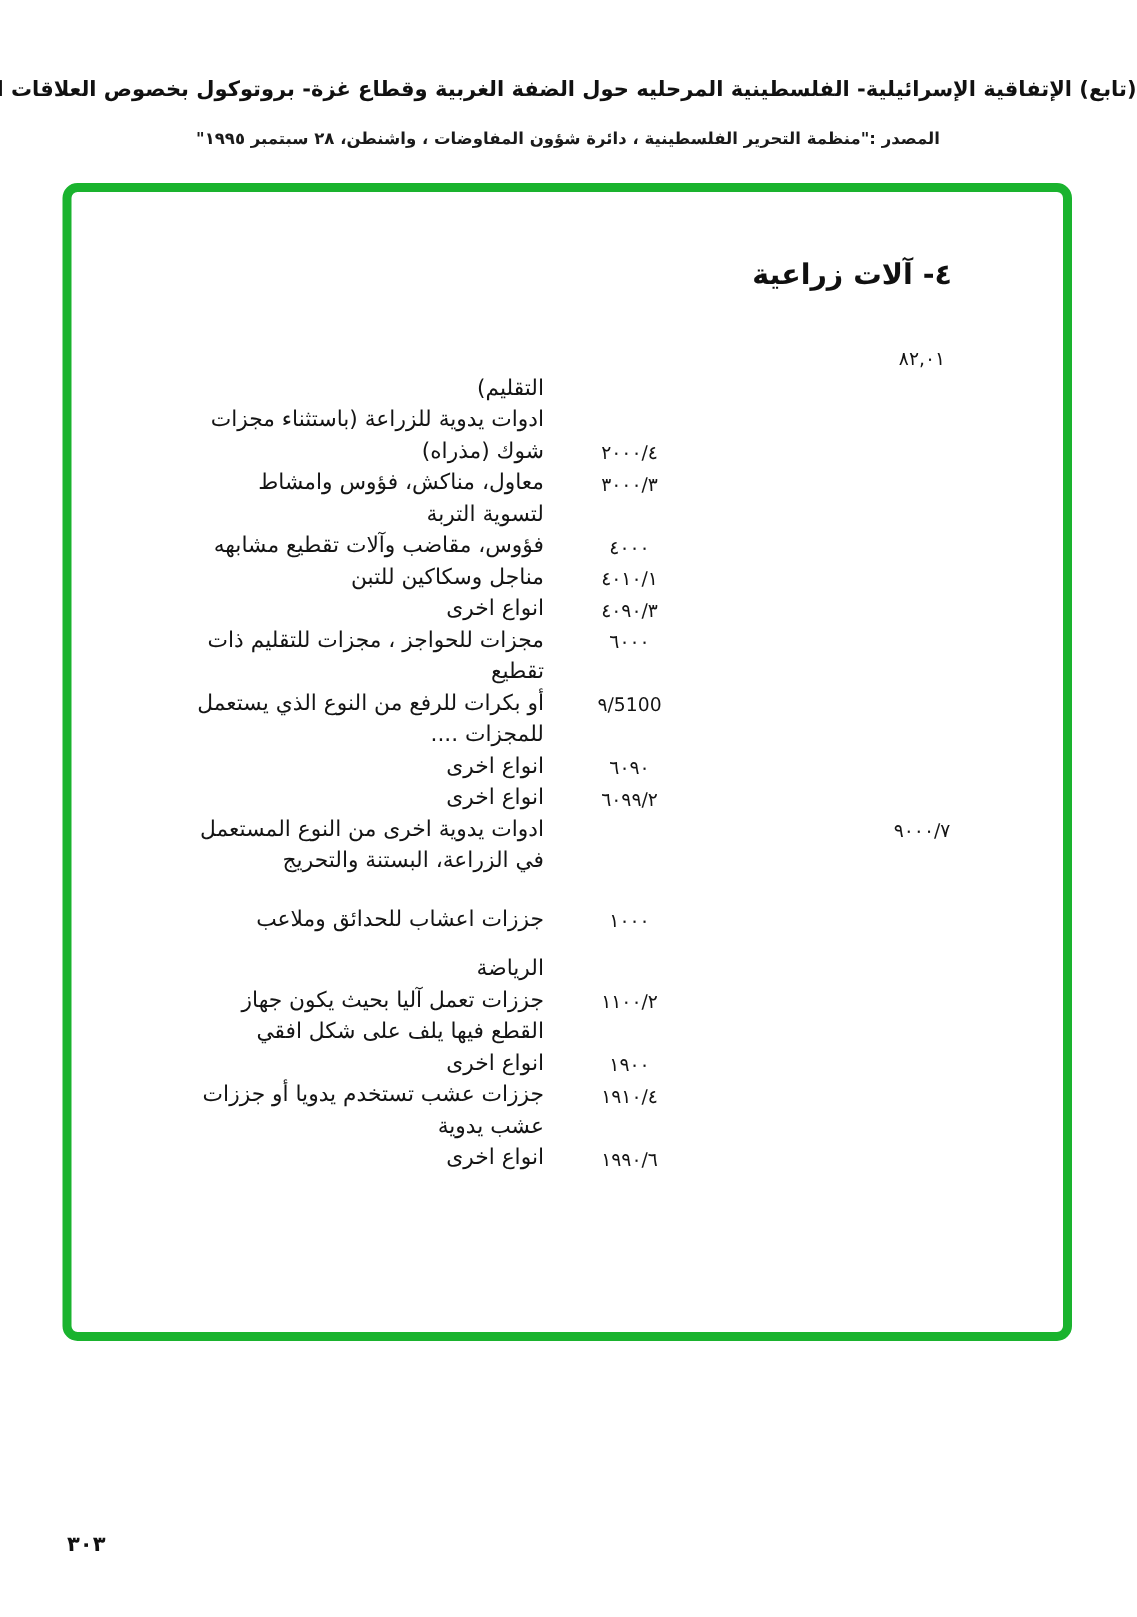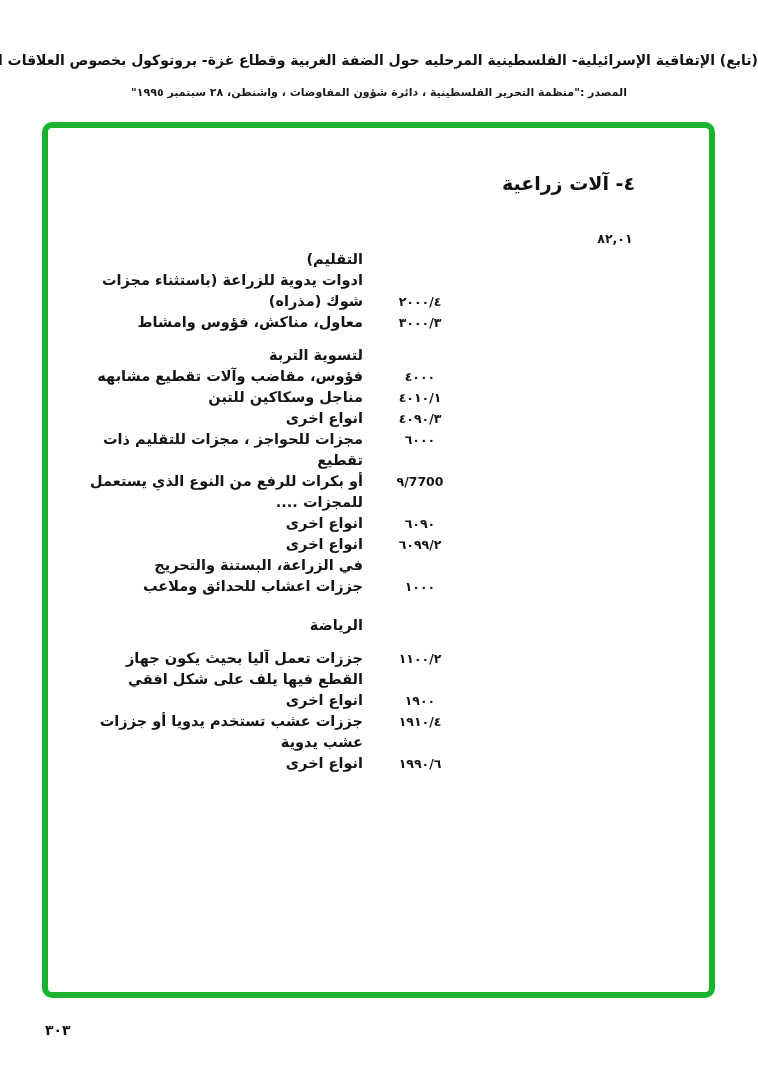--- a/index.html
+++ b/index.html
@@ -25,44 +25,43 @@
     position: absolute;
     top: 86px; left: 0; right: 0;
     text-align: center;
     font-size: 11px;
     font-weight: bold;
     color: #1a1a1a;
   }
   .content-frame {
     position: absolute;
     top: 122px; left: 42px;
-    width: 673px; height: 876px;
+    width: 673px; height: 772px;
     border: 6px solid #a3a3a3;
     border-radius: 10px;
     background: transparent;
   }
   .section-title {
     position: absolute;
     top: 44px; right: 74px;
     font-size: 19px;
     font-weight: bold;
     color: #101010;
     letter-spacing: 0.5px;
   }
   .tariff-rows {
     position: absolute;
     top: 100px; left: 0; right: 0;
   }
   .row {
     position: relative;
     height: 21px;
-    font-weight: bold;
   }
   
-  .row:nth-child(6)  { margin-top: 12px; }
+  .row:nth-child(6)  { }
   .row:nth-child(18) { margin-top: 18px; }
   .row:nth-child(19) { margin-top: 12px; }
   .row-desc {
     position: absolute;
     right: 346px;
     top: 0;
     font-size: 14.5px;
     line-height: 21px;
     white-space: nowrap;
     color: #141414;
@@ -133,32 +132,36 @@
       </div>
       <div class="row">
         <span class="row-desc">مجزات للحواجز ، مجزات للتقليم ذات</span>
         <span class="row-code sub">٦٠٠٠</span>
       </div>
       <div class="row">
         <span class="row-desc">تقطيع</span>
       </div>
       <div class="row">
         <span class="row-desc">أو بكرات للرفع من النوع الذي يستعمل</span>
-        <span class="row-code sub">7700/٩</span>
+        <span class="row-code sub">5100/٩</span>
       </div>
       <div class="row">
         <span class="row-desc">للمجزات ....</span>
       </div>
       <div class="row">
         <span class="row-desc">انواع اخرى</span>
         <span class="row-code sub">٦٠٩٠</span>
       </div>
       <div class="row">
         <span class="row-desc">انواع اخرى</span>
         <span class="row-code sub">٦٠٩٩/٢</span>
+      </div>
+      <div class="row">
+        <span class="row-desc">ادوات يدوية اخرى من النوع المستعمل</span>
+        <span class="row-code section">٩٠٠٠/٧</span>
       </div>
       <div class="row">
         <span class="row-desc">في الزراعة، البستنة والتحريج</span>
       </div>
       <div class="row">
         <span class="row-desc">جززات اعشاب للحدائق وملاعب</span>
         <span class="row-code sub">١٠٠٠</span>
       </div>
       <div class="row">
         <span class="row-desc">الرياضة</span>

